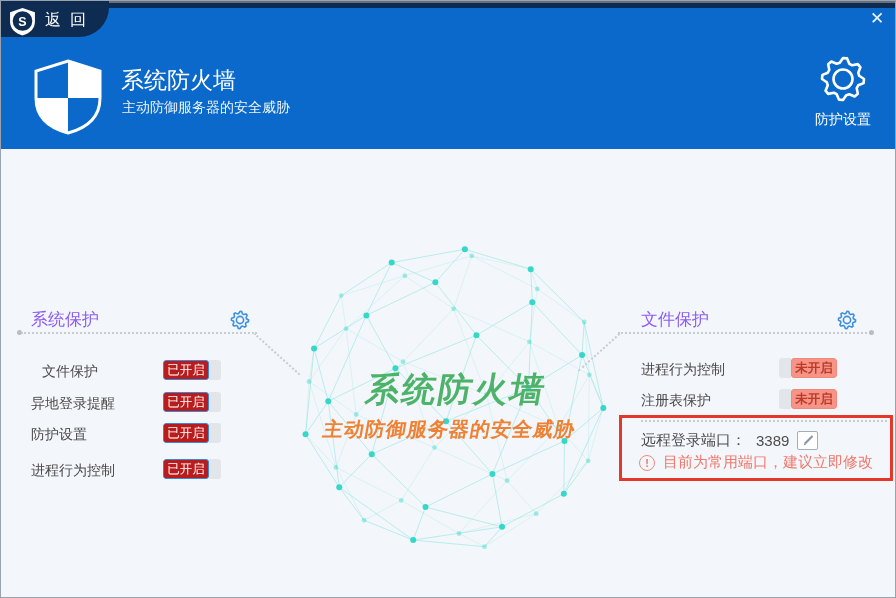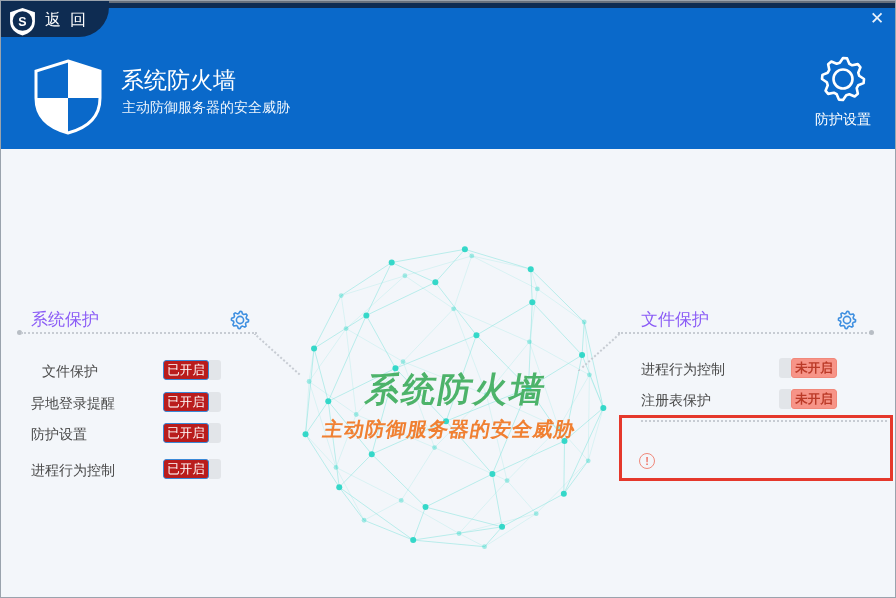--- a/index.html
+++ b/index.html
@@ -307,18 +307,29 @@
 
   <div class="abs row-label" style="left:640px;top:389px;">注册表保护</div>
   <div class="abs toggle" style="left:778px;top:388px;">
     <div class="tg-knob"></div>
       <div class="tg-off-fill">未开启</div>
   </div>
 
   <div class="abs red-box"></div>
   <div class="abs dotline" style="left:640px;top:419px;width:246px;"></div>
 
+  <div class="abs port-row">
+    <span>远程登录端口：</span>
+    <span class="port-val">3389</span>
+    <span class="edit-box">
+      <svg width="16" height="15" viewBox="0 0 16 15">
+        <line x1="5" y1="10.5" x2="12.5" y2="3" stroke="#8d949b" stroke-width="2.2"></line>
+        <path d="M3.6 12.4 L4.4 9.9 L6.1 11.6 Z" fill="#8d949b"></path>
+      </svg>
+    </span>
+  </div>
 
   <div class="abs warn-row">
     <span class="warn-ico">!</span>
+    <span class="warn-txt">目前为常用端口，建议立即修改</span>
   </div>
 
 </div>
 
 </body></html>

